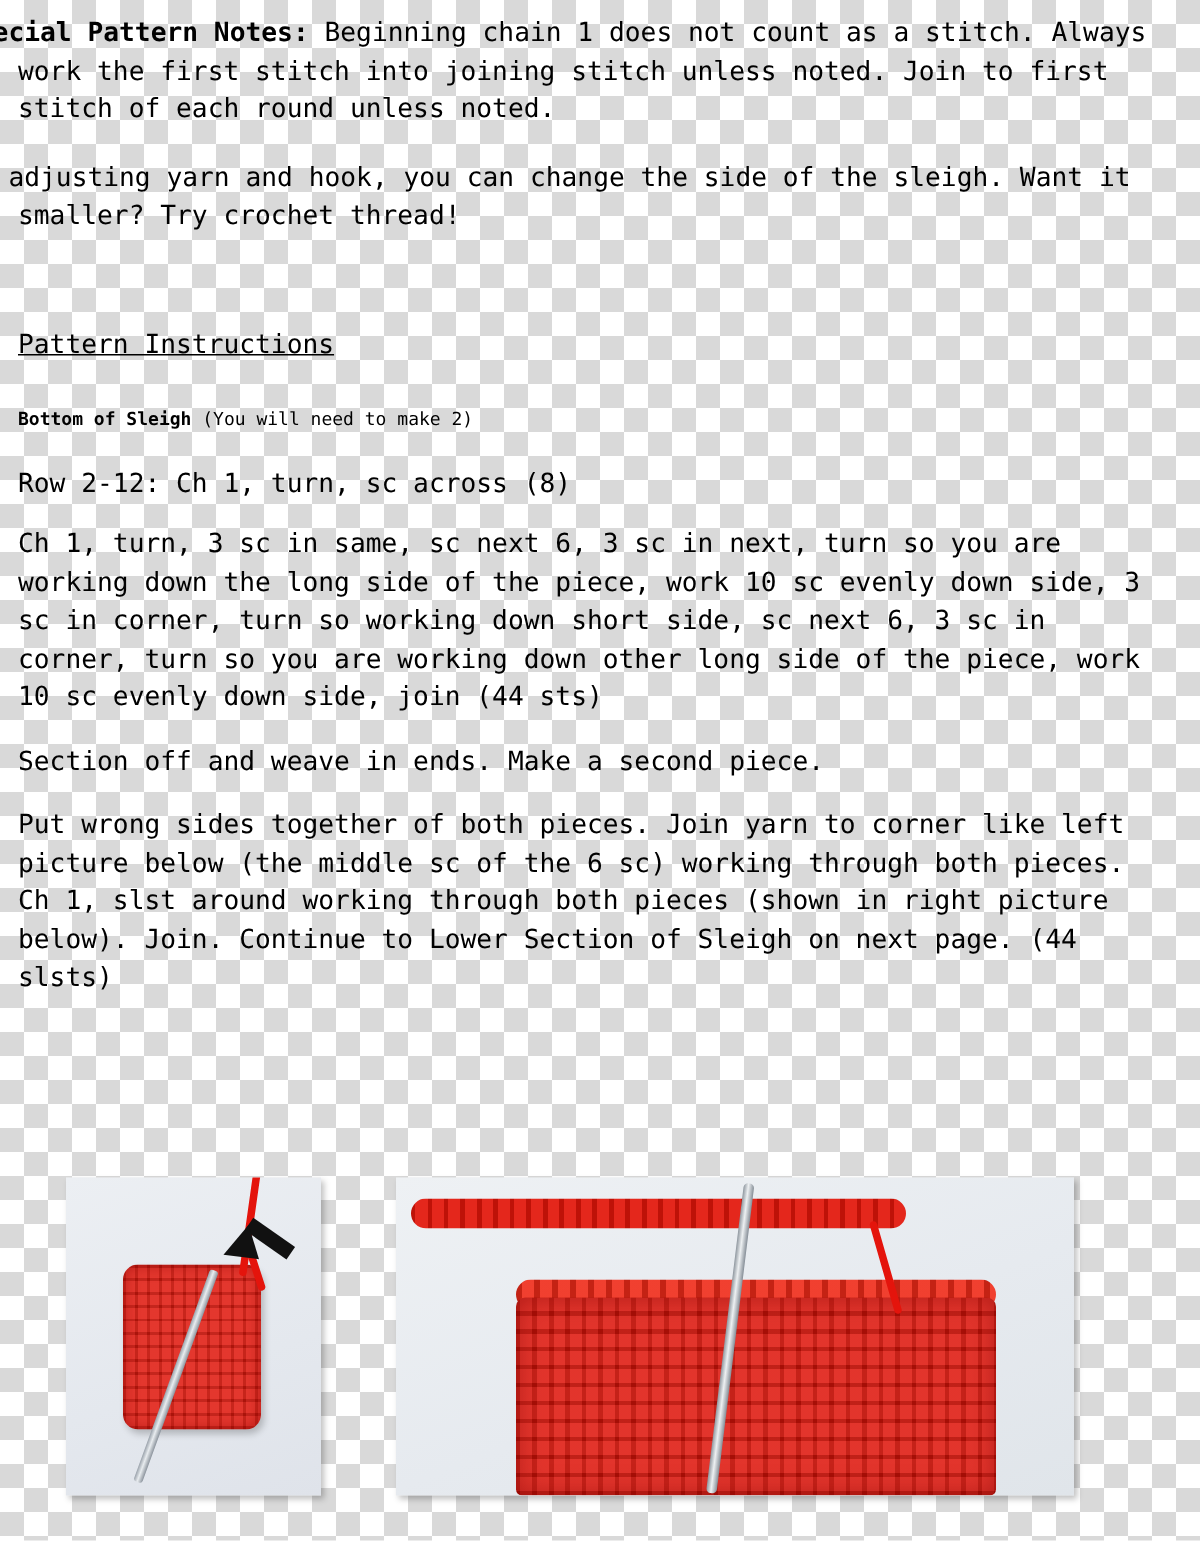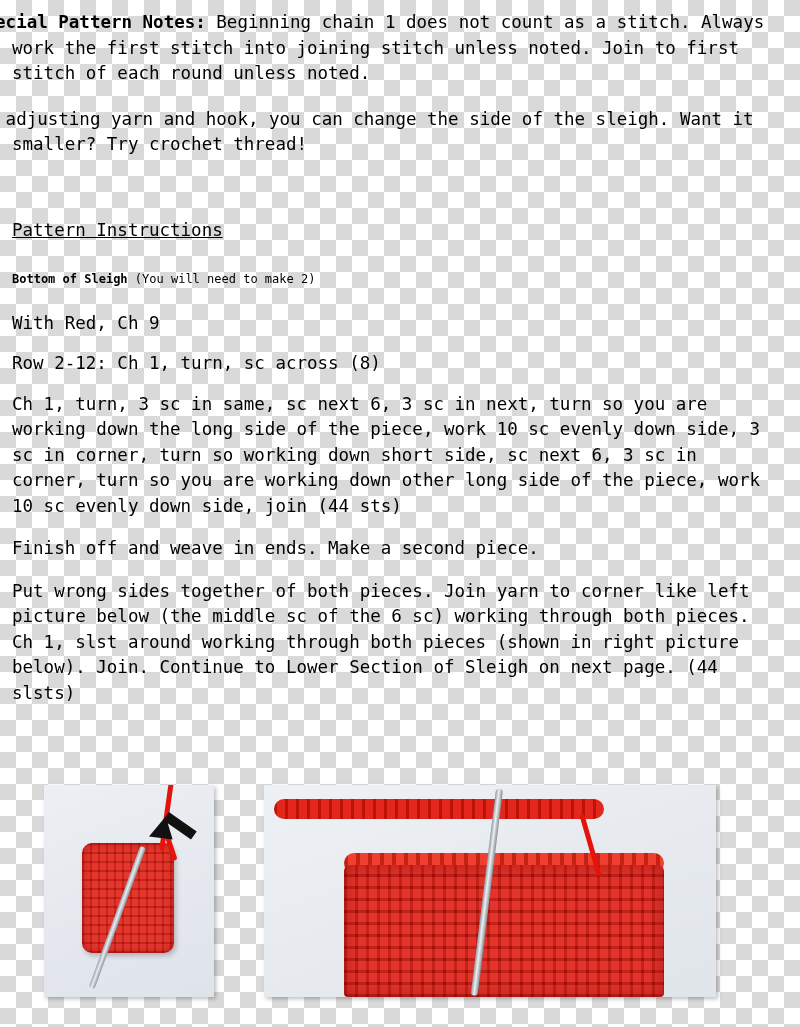--- a/index.html
+++ b/index.html
@@ -256,24 +256,23 @@
   <div class="para note-block hang"><span class="firstline"><span class="bold">Special Pattern Notes:</span><span> Beginning chain 1 does not count as a stitch. Always work the first stitch into joining stitch unless noted. Join to first stitch of each round unless noted.</span></span></div>
 
   <div class="para note-block hang"><span class="firstline">By adjusting yarn and hook, you can change the side of the sleigh. Want it smaller? Try crochet thread!</span></div>
 
   <div class="heading-wrap">
     <div class="heading">Pattern Instructions</div>
   </div>
 
   <div class="subhead"><span class="bold">Bottom of Sleigh</span><span> (You will need to make 2)</span></div>
 
-  <div class="para tight">With Red, Ch 9</div>
   <div class="para tight">Row 2-12: Ch 1, turn, sc across (8)</div>
   <div class="para block-para">Ch 1, turn, 3 sc in same, sc next 6, 3 sc in next, turn so you are working down the long side of the piece, work 10 sc evenly down side, 3 sc in corner, turn so working down short side, sc next 6, 3 sc in corner, turn so you are working down other long side of the piece, work 10 sc evenly down side, join (44 sts)</div>
-  <div class="para block-para">Finish off and weave in ends. Make a second piece.</div>
+  <div class="para block-para">Section off and weave in ends. Make a second piece.</div>
   <div class="para block-para">Put wrong sides together of both pieces. Join yarn to corner like left picture below (the middle sc of the 6 sc) working through both pieces. Ch 1, slst around working through both pieces (shown in right picture below). Join. Continue to Lower Section of Sleigh on next page. (44 slsts)</div>
 
 </div>
 
 <div class="images-row">
 
   <div class="photo photo-left">
     <div class="pl-bg"></div>
     <div class="pl-square"></div>
     <div class="pl-yarn"></div>

